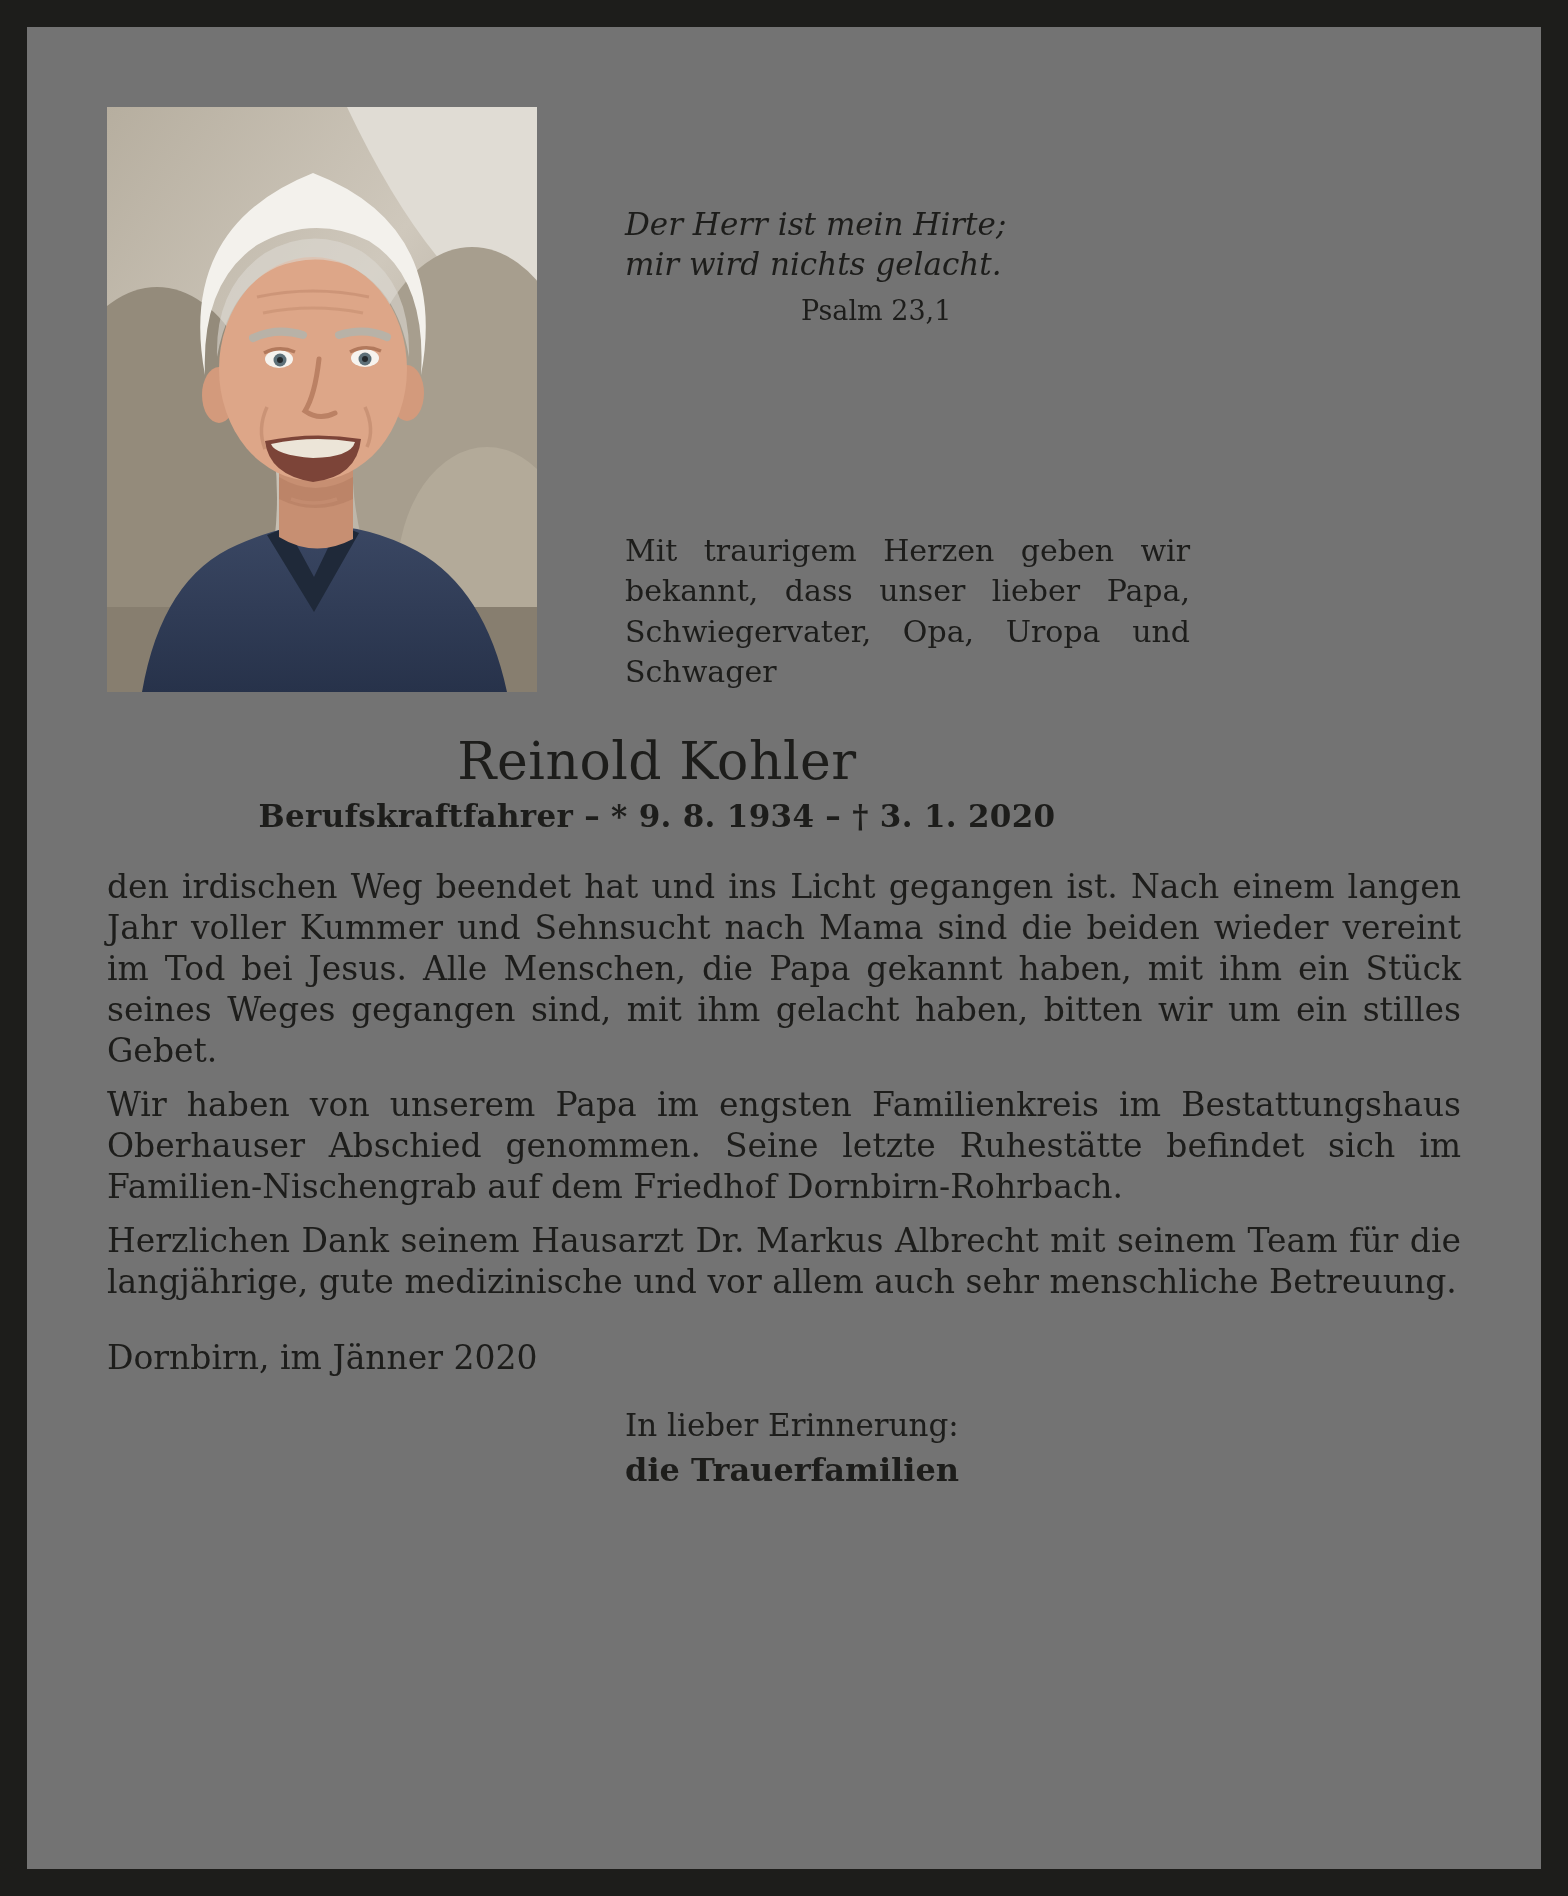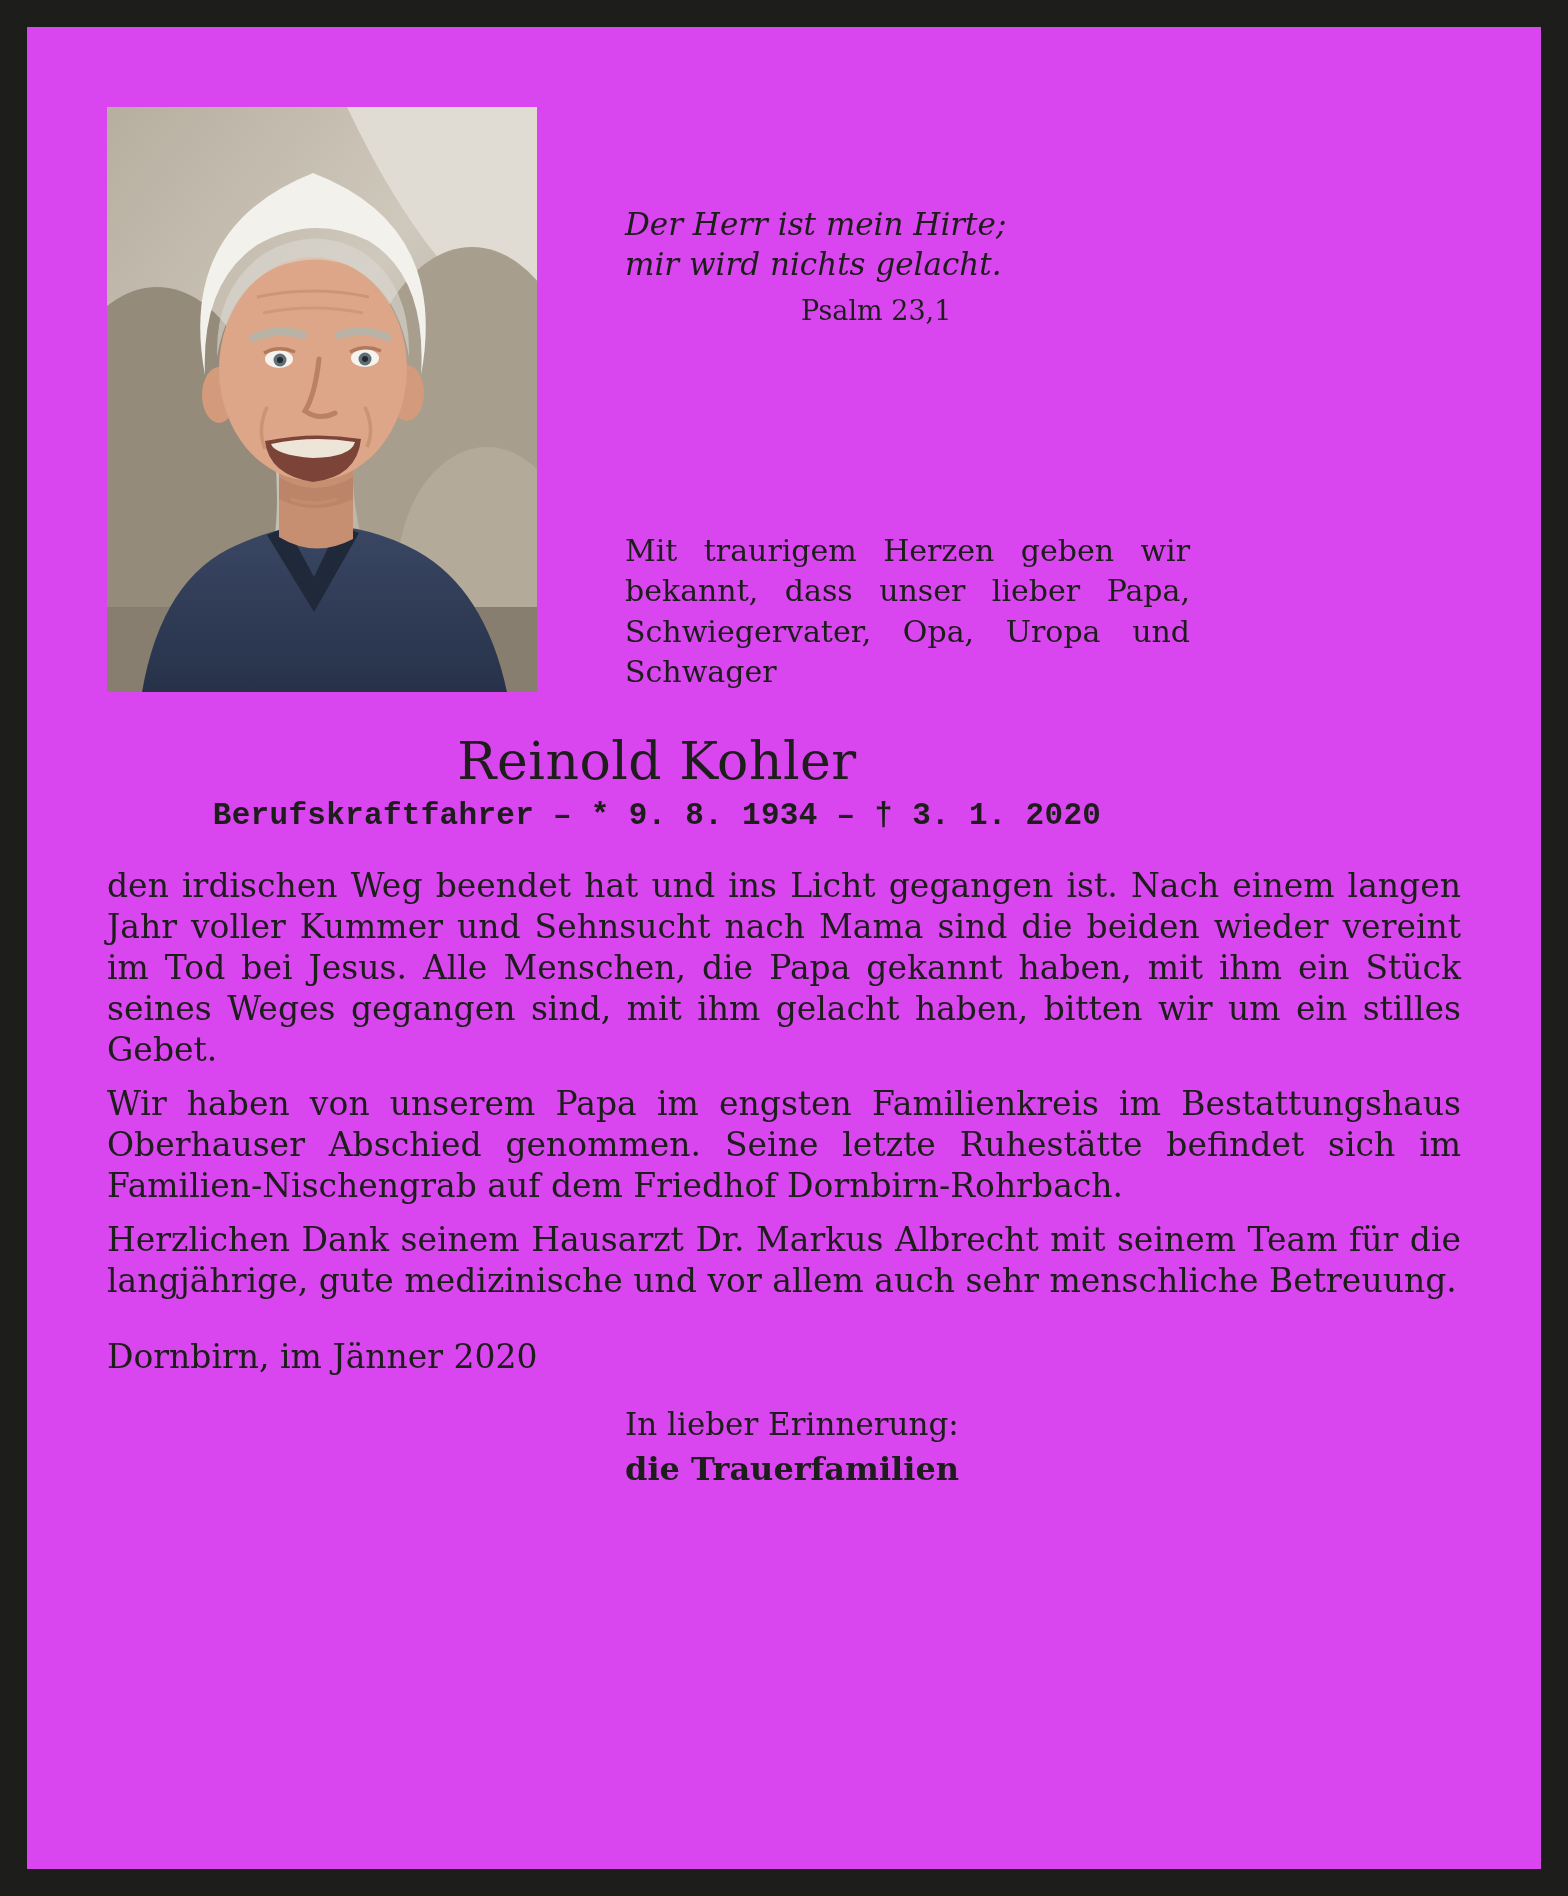--- a/index.html
+++ b/index.html
@@ -6,21 +6,21 @@
   html, body { background:#ffffff; }
   body {
     position:relative;
     width:1568px; height:1896px;
     font-family:"DejaVu Serif","Liberation Serif",serif;
     color:#1d1d1b;
   }
   .sheet {
     position:absolute; top:0; left:0;
     width:1568px; height:1896px;
-    background:#d946ef;
+    background:#737373;
     border:27px solid #1d1d1b;
     padding:80px 80px 0 80px;
     overflow:hidden;
   }
 
   
   .top { display:flex; align-items:flex-start; height:585px; }
   .photo {
     width:430px; height:585px; flex:0 0 auto;
     overflow:hidden; background:#c9c2b7;
@@ -55,21 +55,20 @@
   .name {
     margin-top:40px;
     font-size:52px; font-weight:400;
     line-height:1.12;
     letter-spacing:0.5px;
   }
   .life-dates {
     margin-top:8px;
     font-size:31px; font-weight:700;
     letter-spacing:0.3px;
-    font-family:Liberation Mono, monospace;
   }
 
   
   .para {
     font-size:33px; line-height:41px;
     text-align:justify;
   }
   .para-first { margin-top:32px; }
   .para-next  { margin-top:13px; }
 

